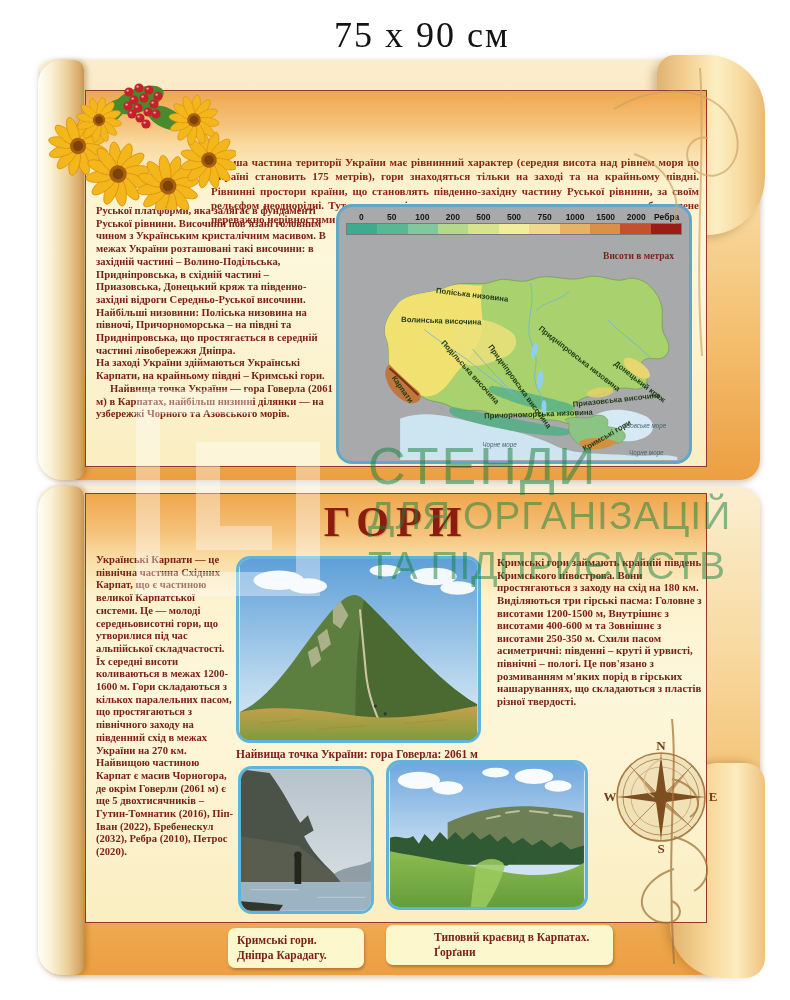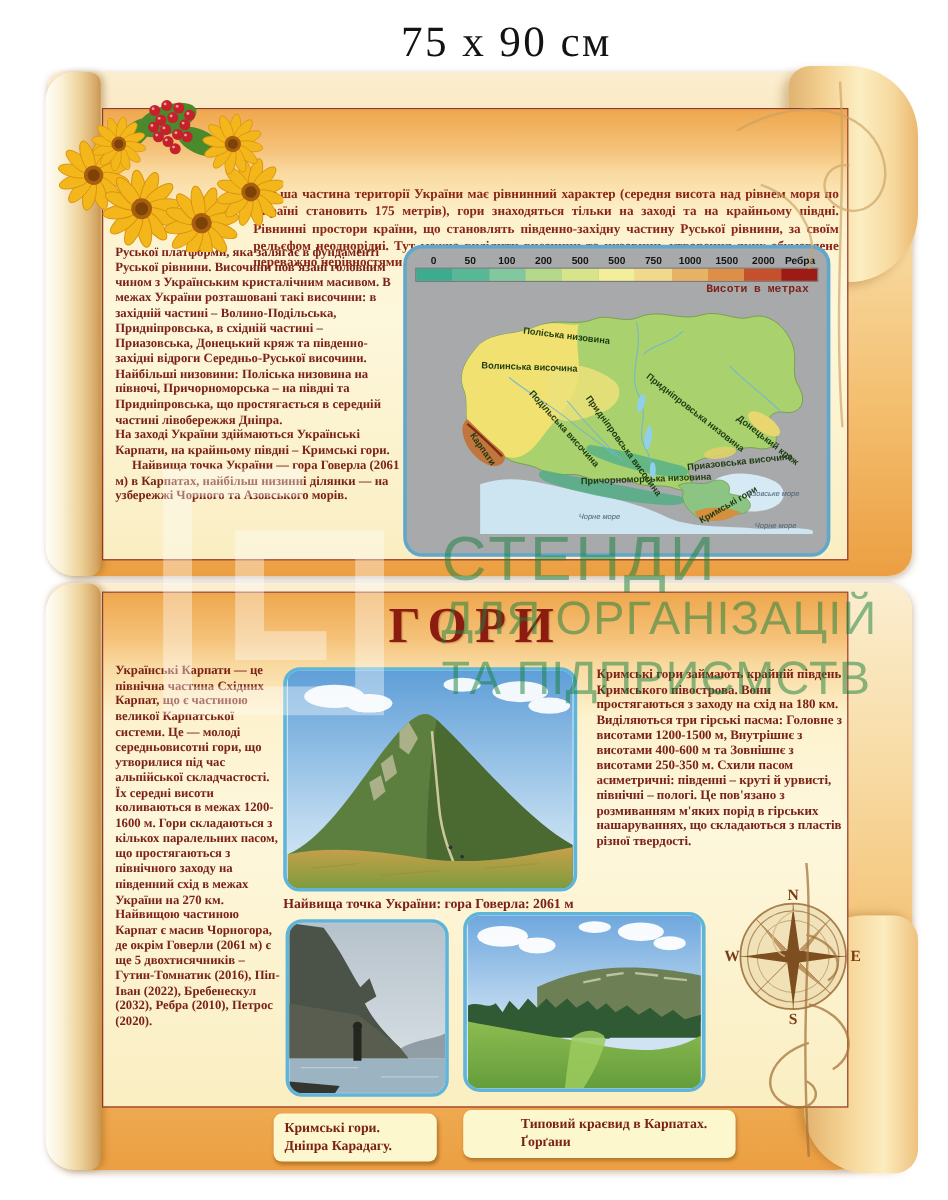--- a/index.html
+++ b/index.html
@@ -40,21 +40,21 @@
     font-size:10.6px;font-weight:bold;color:#7b2118;line-height:1.2;}
   .leftcol1 p{margin:0;}
   .leftcol1 p.ind{text-indent:14px;}
   .mapbox{position:absolute;left:250px;top:113px;width:356px;height:260px;box-sizing:border-box;
     background:#a7a9ab;border:3px solid #5fa8cc;border-radius:16px;overflow:hidden;padding:5px 7px 0 7px;}
   .legend-row{display:flex;font-family:"Liberation Sans",sans-serif;font-weight:bold;
     font-size:8.5px;color:#151515;}
   .legend-row span{flex:1;text-align:center;white-space:nowrap;}
   .legend-bar{display:flex;height:10px;border:1px solid #7a7a7a;margin-top:1px;}
   .legend-bar span{flex:1;}
-  .legend-caption{text-align:right;font-size:9.5px;font-weight:bold;color:#7c241c;margin:0 8px 1px 0;font-family:Liberation Mono, monospace;}
+  .legend-caption{text-align:right;font-size:9.5px;font-weight:bold;color:#7c241c;margin:16px 8px 1px 0;}
   
   .leftcol2{position:absolute;left:10px;top:60px;width:140px;height:362px;overflow:hidden;
     font-size:10.6px;font-weight:bold;color:#7b2118;line-height:1.2;}
   .rightcol2{position:absolute;left:411px;top:62px;width:210px;height:196px;overflow:hidden;
     font-size:10.8px;font-weight:bold;color:#7b2118;line-height:1.17;}
   .rightcol2 p{margin:0;}
   .photo{position:absolute;box-sizing:border-box;border:3px solid #5fb4d9;border-radius:14px;
     overflow:hidden;background:#cfe3f2;}
   #photo-hoverla{left:150px;top:62px;width:245px;height:187px;}
   #photo-karadag{left:152px;top:272px;width:136px;height:148px;}

